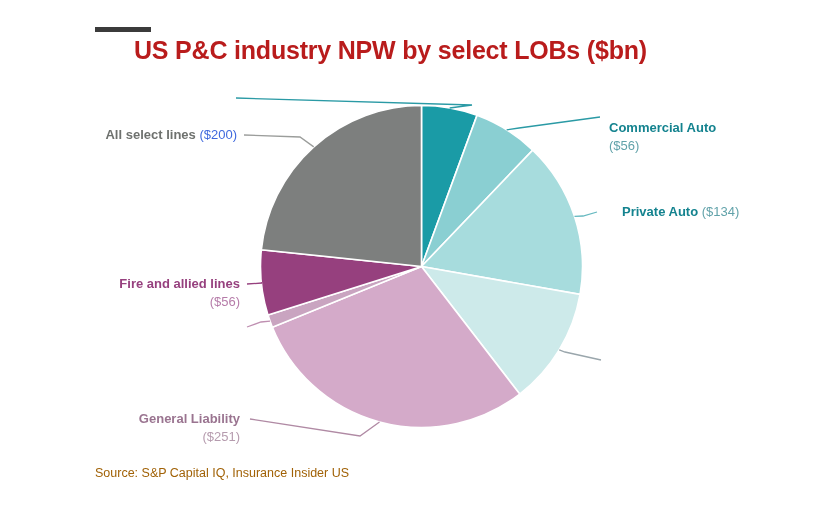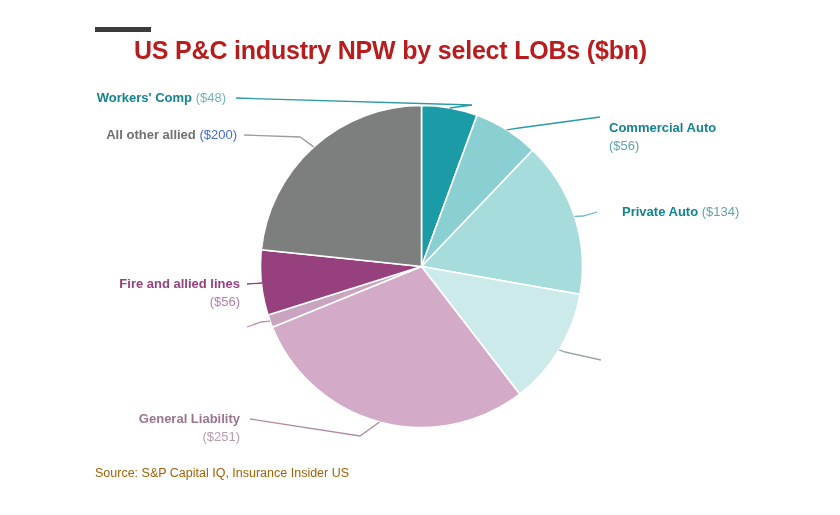--- a/index.html
+++ b/index.html
@@ -91,27 +91,23 @@
         <polyline points="506.6389689243264,129.85317065331304 519,128 600,117" fill="none" stroke="#2a9aa5" stroke-width="1.3"></polyline>
         <polyline points="574.4735368602376,216.2994320702491 583,216 597,212" fill="none" stroke="#66b9c0" stroke-width="1.3"></polyline>
         <polyline points="559.2279115753499,349.8787885081845 565,352 601,360" fill="none" stroke="#9aa6ac" stroke-width="1.3"></polyline>
         <polyline points="379.4976803763974,421.92459633609064 360,436 250,419" fill="none" stroke="#b08aa4" stroke-width="1.3"></polyline>
         <polyline points="270.06423190003693,321.1645053025655 261,322 247,327" fill="none" stroke="#bf8fb1" stroke-width="1.3"></polyline>
         <polyline points="261.31739418313896,282.70286375058765 262,283 247,284" fill="none" stroke="#96407e" stroke-width="1.3"></polyline>
         <polyline points="313.7553531886911,146.86684789112047 300,137 244,135" fill="none" stroke="#9b9d9b" stroke-width="1.3"></polyline>
       </g>
   </svg>
 
-  <div class="label lab-left" style="left:0px; top:89px; width:226px;">
-    <span class="name" style="color:#14838f">Workers' Comp</span>
-    <span class="value" style="color:#5aa6ad">($48)</span>
-  </div>
 
   <div class="label lab-left" style="left:0px; top:126px; width:237px;">
-    <span class="name" style="color:#6e716e">All other allied</span>
+    <span class="name" style="color:#6e716e">All select lines</span>
     <span class="value" style="color:#1d4ed8">($200)</span>
   </div>
 
   <div class="label lab-right" style="left:609px; top:119px; width:225px;">
     <div><span class="name" style="color:#14838f">Commercial Auto</span></div>
     <div><span class="value" style="color:#46929b">($56)</span></div>
   </div>
 
   <div class="label lab-right" style="left:602px; top:203px; width:230px;margin-left:20px;">
     <span class="name" style="color:#14838f">Private Auto</span>

